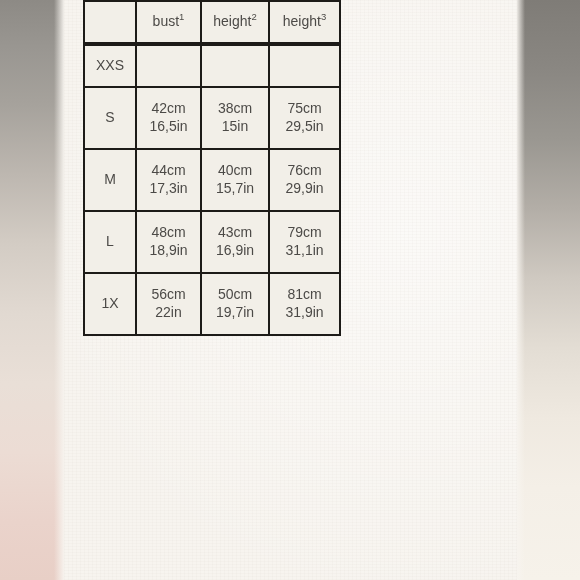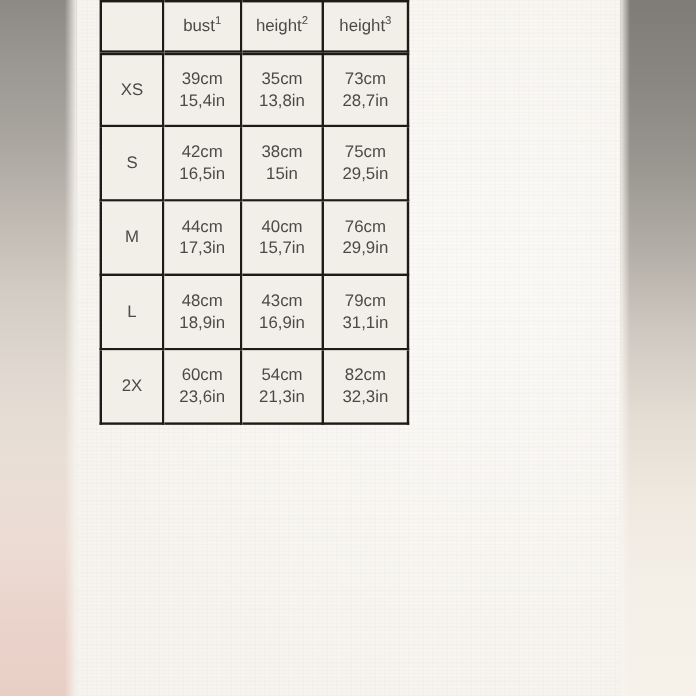--- a/index.html
+++ b/index.html
@@ -170,36 +170,27 @@
         <th class="hdr">
           <span></span>
         </th>
         <th class="hdr"><span>bust</span><sup>1</sup></th>
         <th class="hdr"><span>height</span><sup>2</sup></th>
         <th class="hdr"><span>height</span><sup>3</sup></th>
       </tr>
     </thead>
     <tbody>
 
-
-      <tr class="row-data">
-        <td class="size-label">XS</td>
-        <td>
-          <span class="meas-cm">39cm</span>
-          <span class="meas-in">15,4in</span>
-        </td>
-        <td>
-          <span class="meas-cm">35cm</span>
-          <span class="meas-in">13,8in</span>
-        </td>
-        <td>
-          <span class="meas-cm">73cm</span>
-          <span class="meas-in">28,7in</span>
-        </td>
-      </tr>
+      <tr class="row-xxs">
+        <td class="size-label">XXS</td>
+        <td class="empty-cell"></td>
+        <td class="empty-cell"></td>
+        <td class="empty-cell"></td>
+      </tr>
+
 
       <tr class="row-data">
         <td class="size-label">S</td>
         <td>
           <span class="meas-cm">42cm</span>
           <span class="meas-in">16,5in</span>
         </td>
         <td>
           <span class="meas-cm">38cm</span>
           <span class="meas-in">15in</span>
@@ -236,34 +227,34 @@
           <span class="meas-cm">43cm</span>
           <span class="meas-in">16,9in</span>
         </td>
         <td>
           <span class="meas-cm">79cm</span>
           <span class="meas-in">31,1in</span>
         </td>
       </tr>
 
 
-
-      <tr class="row-data">
-        <td class="size-label">2X</td>
-        <td>
-          <span class="meas-cm">60cm</span>
-          <span class="meas-in">23,6in</span>
-        </td>
-        <td>
-          <span class="meas-cm">54cm</span>
-          <span class="meas-in">21,3in</span>
-        </td>
-        <td>
-          <span class="meas-cm">82cm</span>
-          <span class="meas-in">32,3in</span>
-        </td>
-      </tr>
+      <tr class="row-data">
+        <td class="size-label">1X</td>
+        <td>
+          <span class="meas-cm">56cm</span>
+          <span class="meas-in">22in</span>
+        </td>
+        <td>
+          <span class="meas-cm">50cm</span>
+          <span class="meas-in">19,7in</span>
+        </td>
+        <td>
+          <span class="meas-cm">81cm</span>
+          <span class="meas-in">31,9in</span>
+        </td>
+      </tr>
+
 
 
     </tbody>
   </table>
 
 </div>
 
 </body></html>

